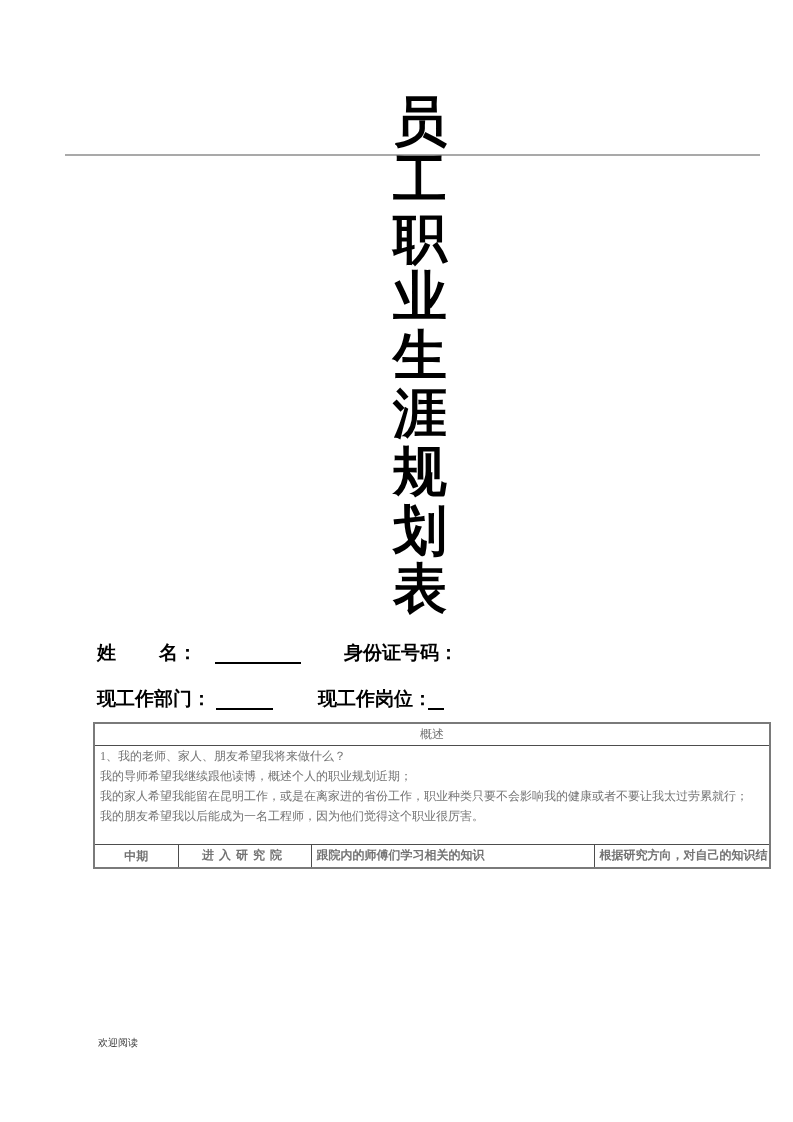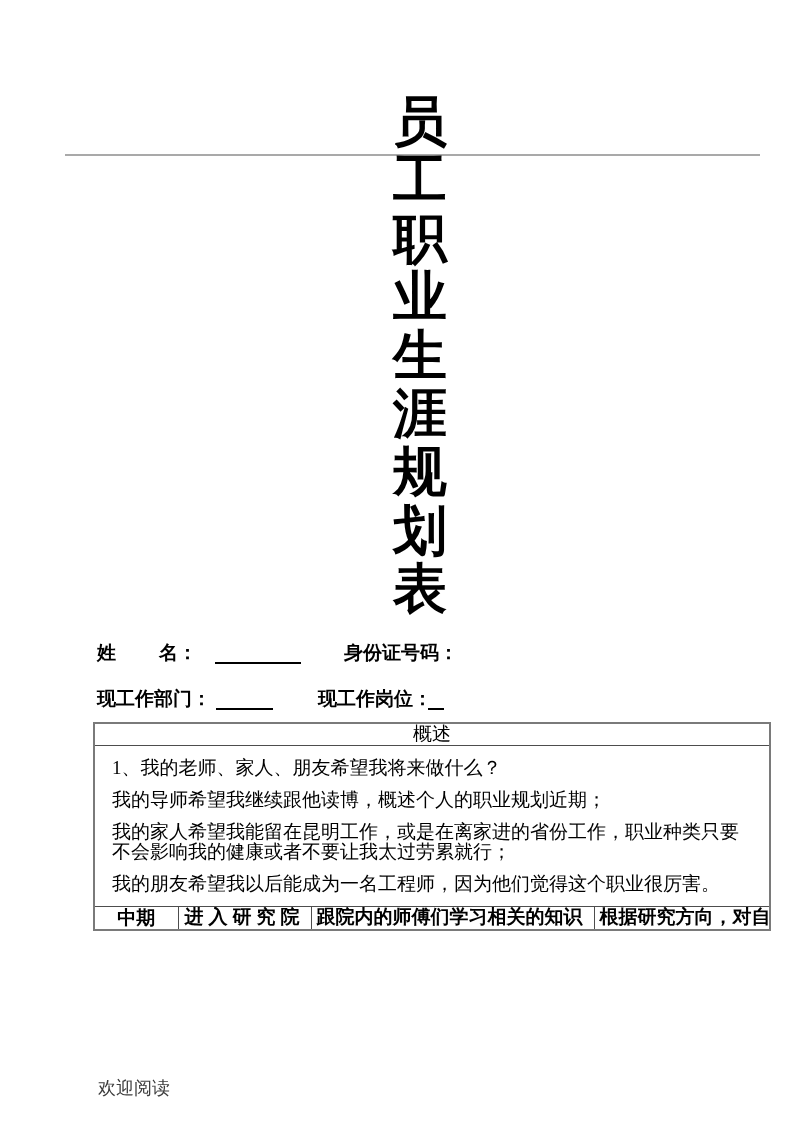--- a/index.html
+++ b/index.html
@@ -49,49 +49,48 @@
     background: #000;
   }
 
   
   table.main {
     position: absolute;
     left: 93px; top: 722px;
     width: 676px;
     border-collapse: collapse;
     table-layout: fixed;
-    font-size: 19px;
+    font-size: 12px;
     line-height: 20px;
-    color: #000000;
+    color: #737373;
     border: 2px solid #7a7a7a;
   }
   table.main td {
     border: 1px solid #4d4d4d;
     padding: 0 5px;
     vertical-align: top;
     overflow: hidden;
   }
   td.hdr { text-align: center; font-weight: normal; height: 21px; }
   td.q1-cell { height: 98px; padding-top: 1px; }
   td.q2-cell { height: 35px; line-height: 18.4px; padding-top: 1px; }
   td.col-hdr { text-align: center; height: 21px; }
   td.stage-cell { text-align: center; vertical-align: middle; }
   tr.row-e td { height: 81px; }
   tr.row-e td.text-cell { text-align: justify; padding-top: 1px; line-height: 20.5px; }
   tr.row-f td { height: 22px; white-space: nowrap; font-weight: bold; }
   tr.row-f td.stage-cell { vertical-align: middle; }
   tr.row-f td.goal-f { text-align: center; letter-spacing: 5px; }
-  .para { margin: 12px; }
+  .para { margin: 0; }
 
   .footer-note {
     position: absolute;
     left: 98px; top: 1036px;
-    font-size: 18px;
+    font-size: 10px;
     color: #3d3d3d;
-    margin-top: 40px;
   }
 </style>
 </head>
 <body>
 
 <div class="divider"></div>
 
 <div class="v-title">
   <span>员</span>
   <span>工</span>

